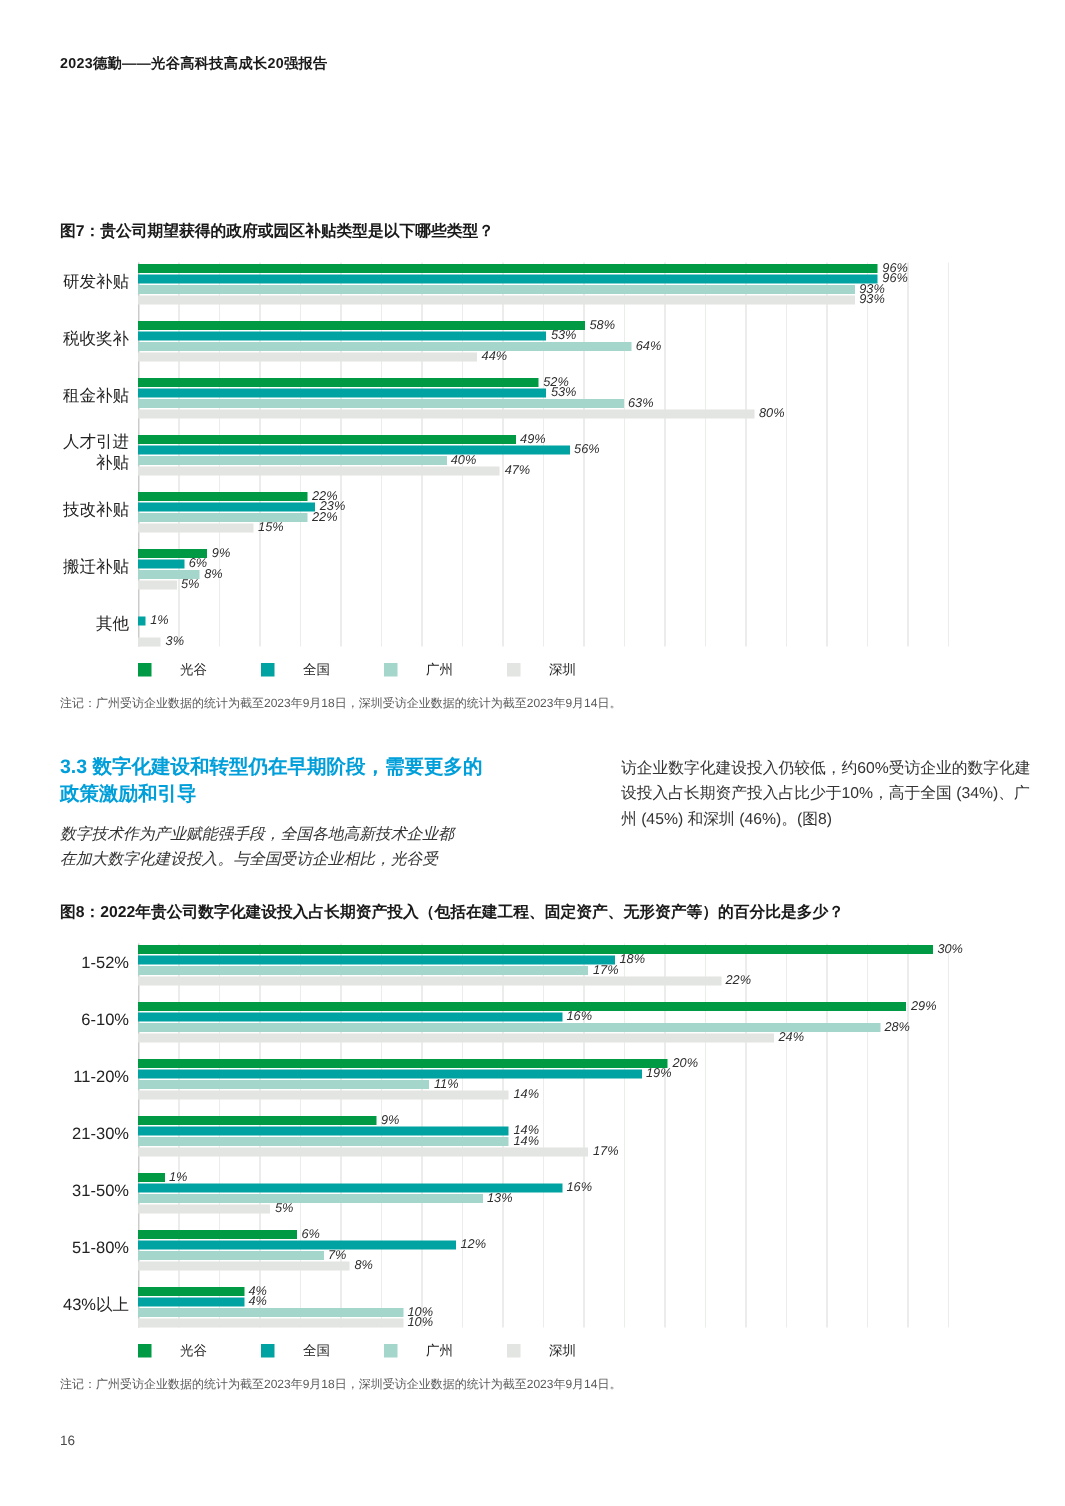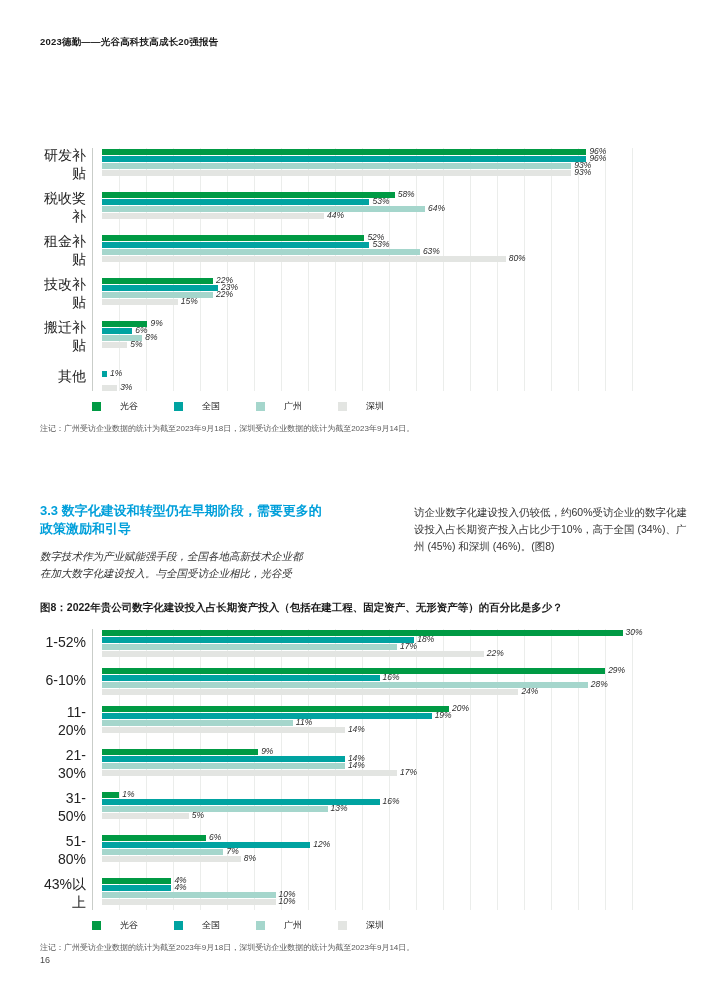--- a/index.html
+++ b/index.html
@@ -11,21 +11,21 @@
   .figure{position:absolute;left:40px;width:612px;}
   #figure7{top:147px;}
   #figure8{top:601px;}
   .chart-title{font-size:10.5px;font-weight:bold;color:#1a1a1a;margin-bottom:13px;}
 
   .plot{position:relative;}
   .grid-overlay{position:absolute;left:52px;right:0;top:1px;bottom:1px;
     border-left:1px solid #c9cdc9;
     background:repeating-linear-gradient(90deg,transparent 0px,transparent 26px,#ebedeb 26px,#ebedeb 27px);}
   .group{display:flex;margin-bottom:8px;position:relative;}
-  .cat-label{width:46px;margin-right:16px;text-align:right;font-size:14px;color:#222;
+  .cat-label{width:46px;margin-right:6px;text-align:right;font-size:11px;color:#222;
     display:flex;align-items:center;justify-content:flex-end;line-height:1.25;}
   .bars-cell{flex:1;padding:1px 0;font-style:italic;}
   .bar-row{height:7px;display:flex;align-items:center;overflow:visible;}
   .bar{height:6px;flex:0 0 auto;}
   .bar-value{font-size:8.5px;margin-left:3px;color:#2e2e2e;line-height:1;white-space:nowrap;}
 
   .legend{display:flex;align-items:center;margin:6px 0 0 52px;gap:36px;}
   .legend-item{display:flex;align-items:center;gap:19px;font-size:9px;color:#222;}
   .legend-swatch{width:9px;height:9px;display:inline-block;}
 
@@ -39,20 +39,21 @@
   .page-number{position:absolute;left:40px;top:955px;font-size:9px;color:#4a4a4a;}
 </style>
 </head>
 <body>
 
 <div class="page">
 
   <div class="page-header">2023德勤——光谷高科技高成长20强报告</div>
 
   <section class="figure" id="figure7">
+    <div class="chart-title">图7：贵公司期望获得的政府或园区补贴类型是以下哪些类型？</div>
     <div class="plot">
         <div class="grid-overlay"></div>
         <div class="group">
           <div class="cat-label">研发补贴</div>
           <div class="bars-cell">
             <div class="bar-row">
               <div class="bar" style="width: 88.0734%; background: rgb(0, 154, 68);"></div>
               <span class="bar-value">96%</span>
             </div>
             <div class="bar-row">
@@ -101,20 +102,41 @@
               <div class="bar" style="width: 48.6239%; background: rgb(0, 163, 161);"></div>
               <span class="bar-value">53%</span>
             </div>
             <div class="bar-row">
               <div class="bar" style="width: 57.7982%; background: rgb(165, 214, 204);"></div>
               <span class="bar-value">63%</span>
             </div>
             <div class="bar-row">
               <div class="bar" style="width: 73.3945%; background: rgb(227, 229, 226);"></div>
               <span class="bar-value">80%</span>
+            </div>
+          </div>
+        </div>
+        <div class="group">
+          <div class="cat-label">人才引进补贴</div>
+          <div class="bars-cell">
+            <div class="bar-row">
+              <div class="bar" style="width: 44.9541%; background: rgb(0, 154, 68);"></div>
+              <span class="bar-value">49%</span>
+            </div>
+            <div class="bar-row">
+              <div class="bar" style="width: 51.3761%; background: rgb(0, 163, 161);"></div>
+              <span class="bar-value">56%</span>
+            </div>
+            <div class="bar-row">
+              <div class="bar" style="width: 36.6972%; background: rgb(165, 214, 204);"></div>
+              <span class="bar-value">40%</span>
+            </div>
+            <div class="bar-row">
+              <div class="bar" style="width: 43.1193%; background: rgb(227, 229, 226);"></div>
+              <span class="bar-value">47%</span>
             </div>
           </div>
         </div>
         <div class="group">
           <div class="cat-label">技改补贴</div>
           <div class="bars-cell">
             <div class="bar-row">
               <div class="bar" style="width: 20.1835%; background: rgb(0, 154, 68);"></div>
               <span class="bar-value">22%</span>
             </div>

